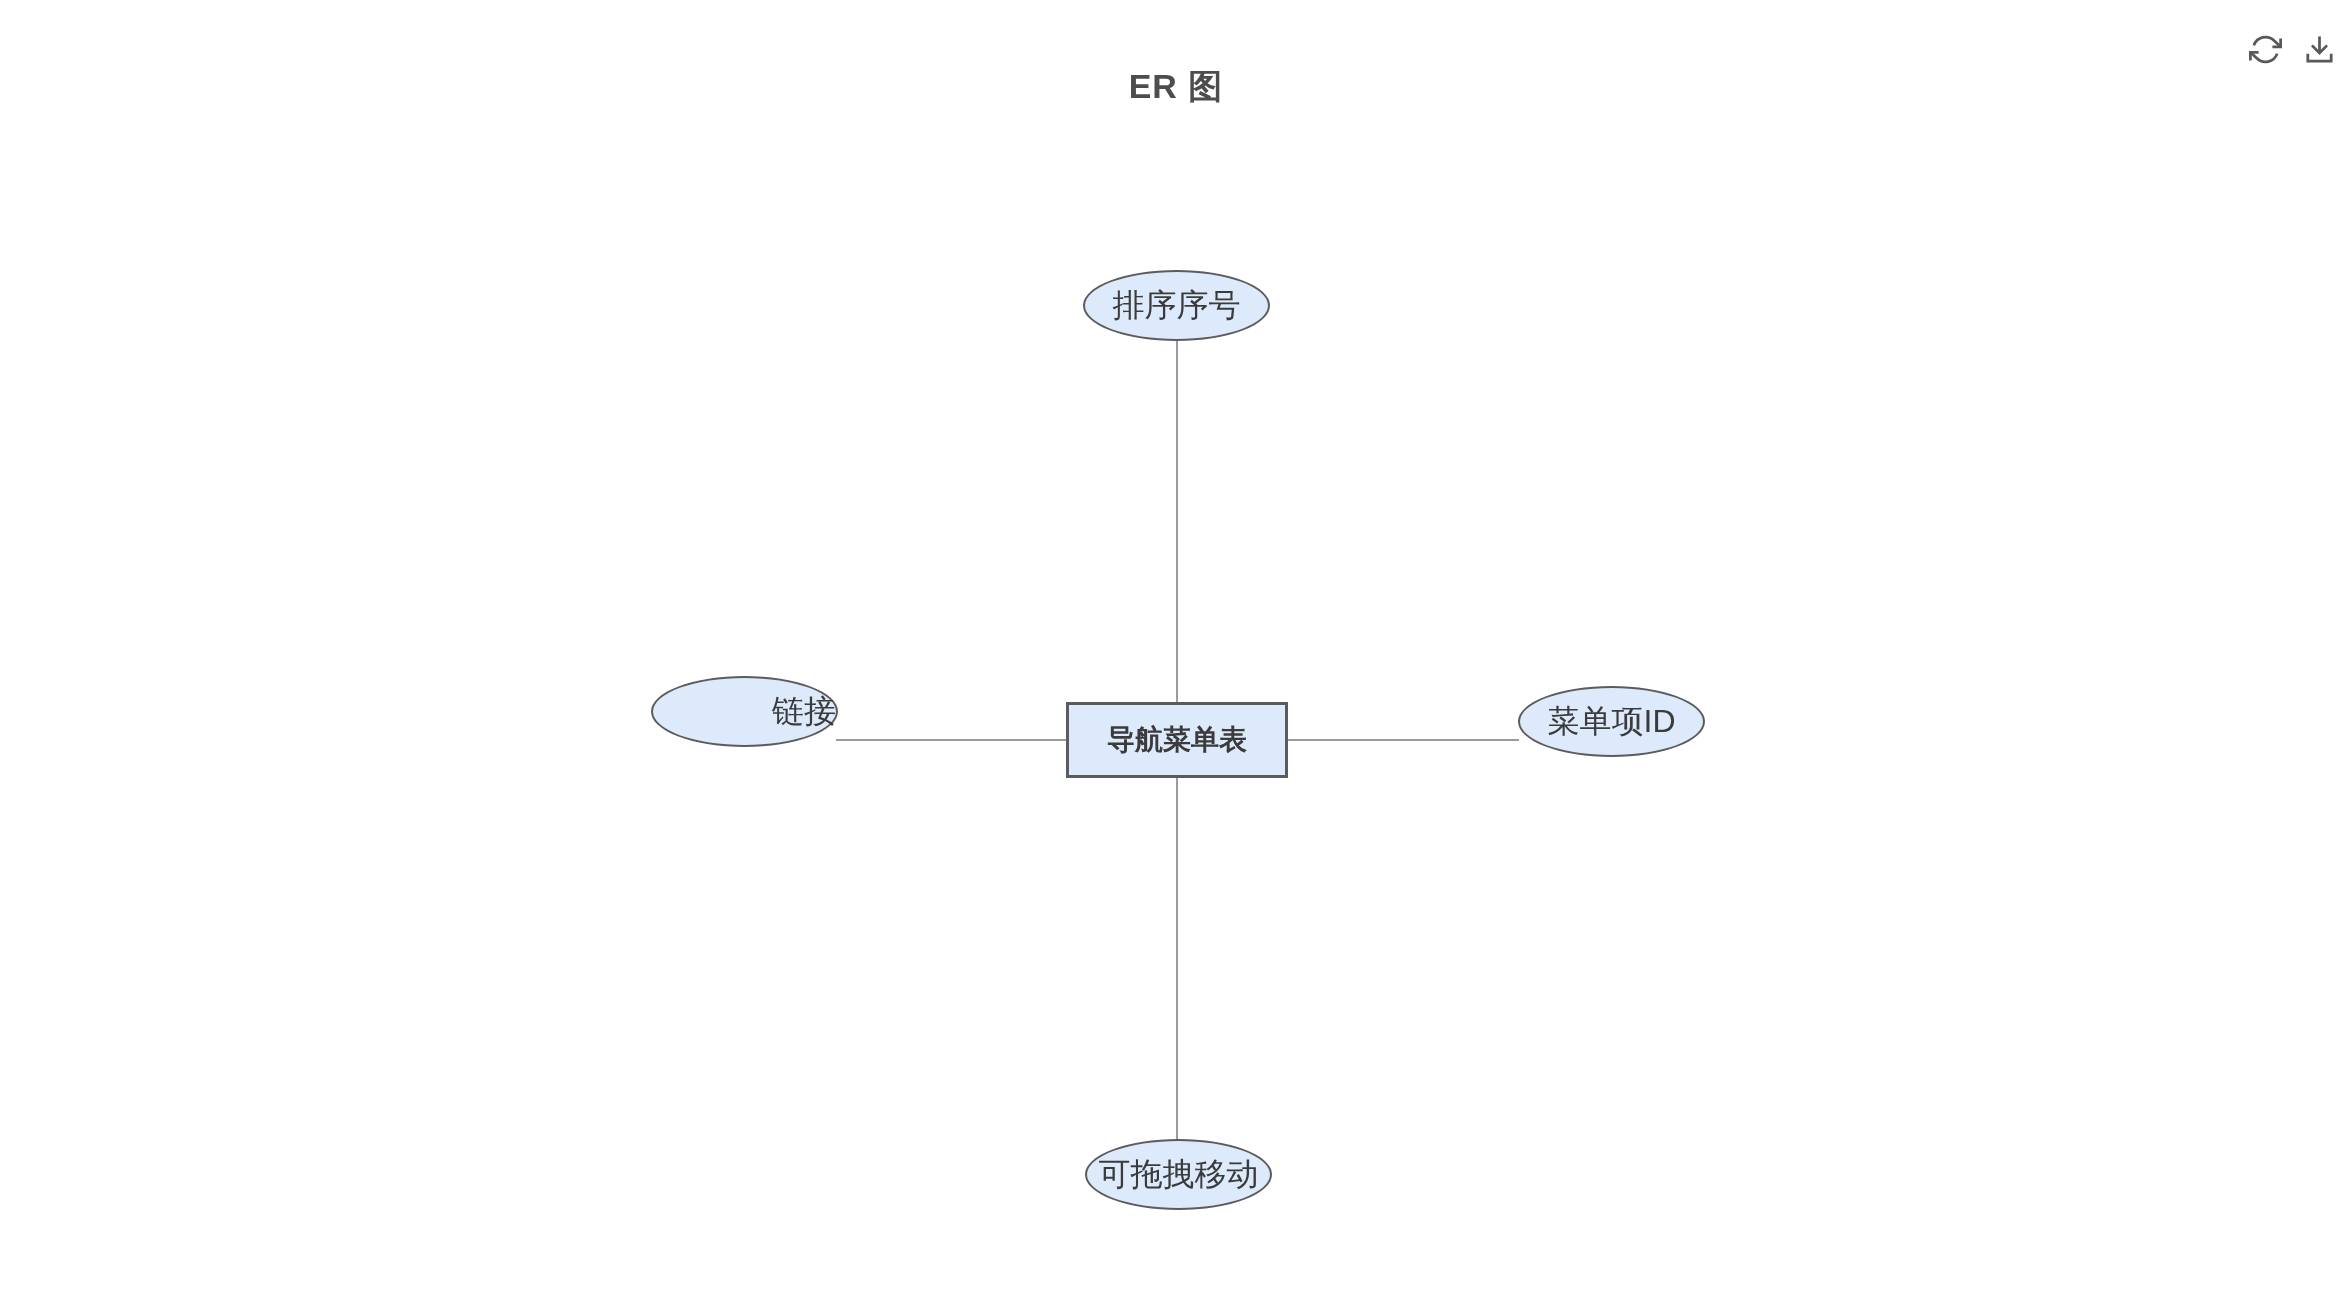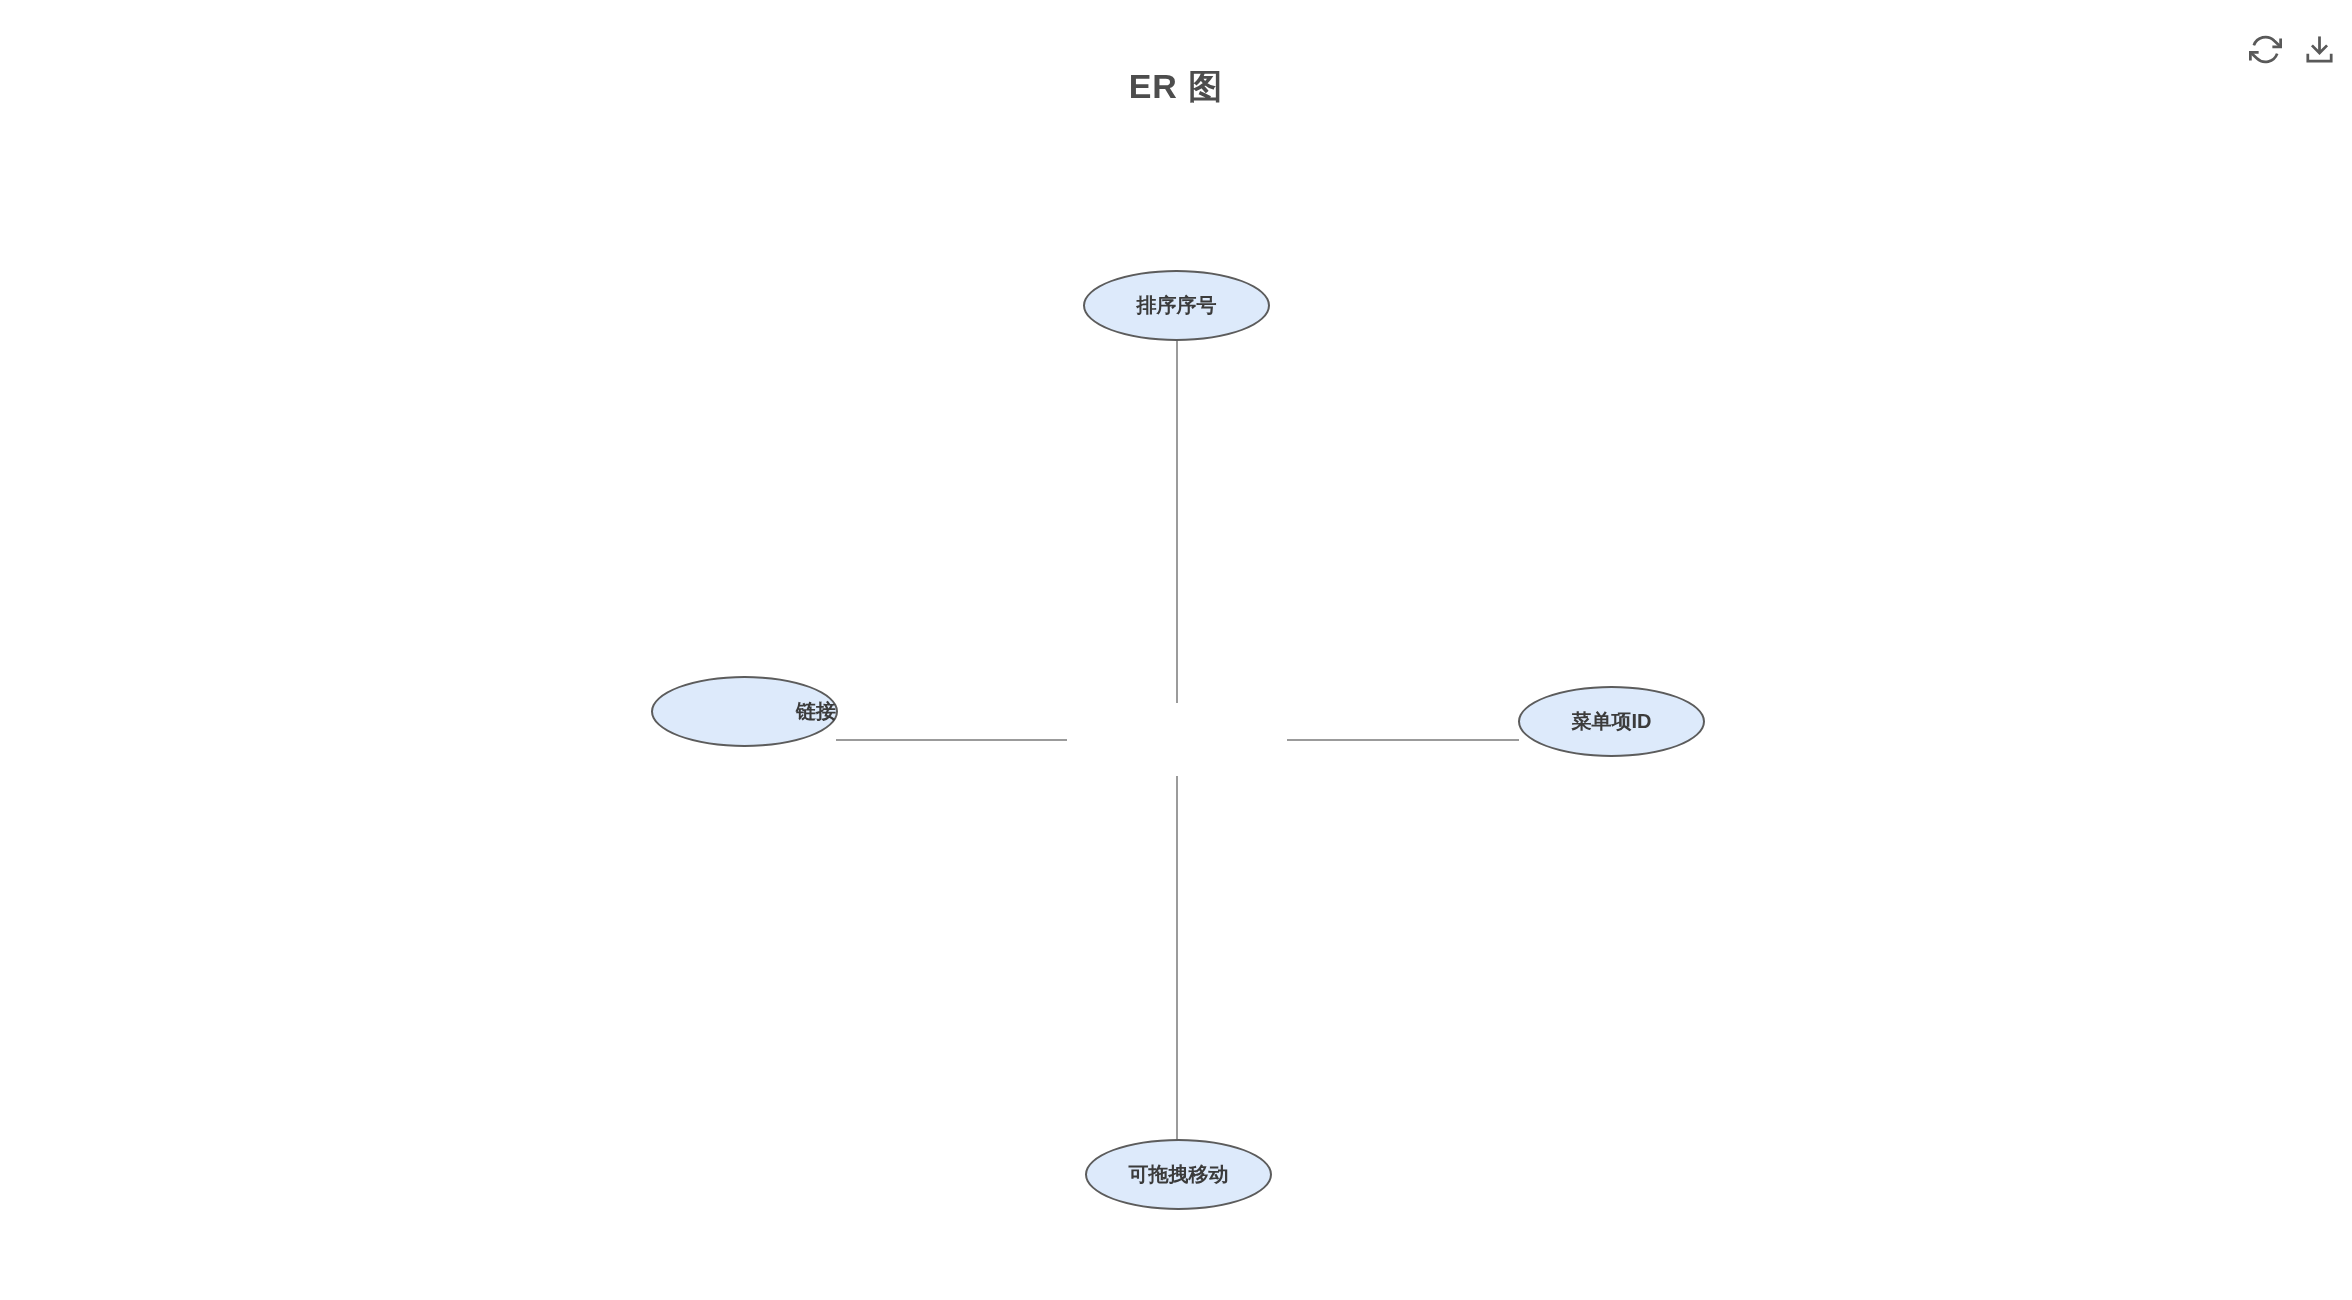--- a/index.html
+++ b/index.html
@@ -104,22 +104,22 @@
     height: 76px;
     border: 3px solid var(--node-border, #5c5c5c);
     font-size: 28px;
     font-weight: bold;
   }
   .attr {
     width: 187px;
     height: 71px;
     border: 2.5px solid var(--node-border, #5c5c5c);
     border-radius: 50%;
-    font-size: 20px;
-    font-weight: bold;
+    font-size: 32px;
+    font-weight: normal;
   }
   #attr-top    { left: 1083px; top: 248px;  }
   #attr-right  { left: 1518px; top: 664px;  }
   #attr-bottom { left: 1085px; top: 1117px; }
   #attr-left   { left: 651px;  top: 654px; justify-content: flex-end;  }
 </style>
 </head>
 <body>
 
 <div class="page">
@@ -149,20 +149,23 @@
     <h1 class="title">ER 图</h1>
   </div>
 
   <div class="canvas">
 
     <div class="edge edge-v" id="edge-top"></div>
     <div class="edge edge-v" id="edge-bottom"></div>
     <div class="edge edge-h" id="edge-left"></div>
     <div class="edge edge-h" id="edge-right"></div>
 
+    <div class="node entity">
+      <span>导航菜单表</span>
+    </div>
 
     <div class="node attr" id="attr-top">
       <span>排序序号</span>
     </div>
     <div class="node attr" id="attr-right">
       <span>菜单项ID</span>
     </div>
     <div class="node attr" id="attr-bottom">
       <span>可拖拽移动</span>
     </div>

